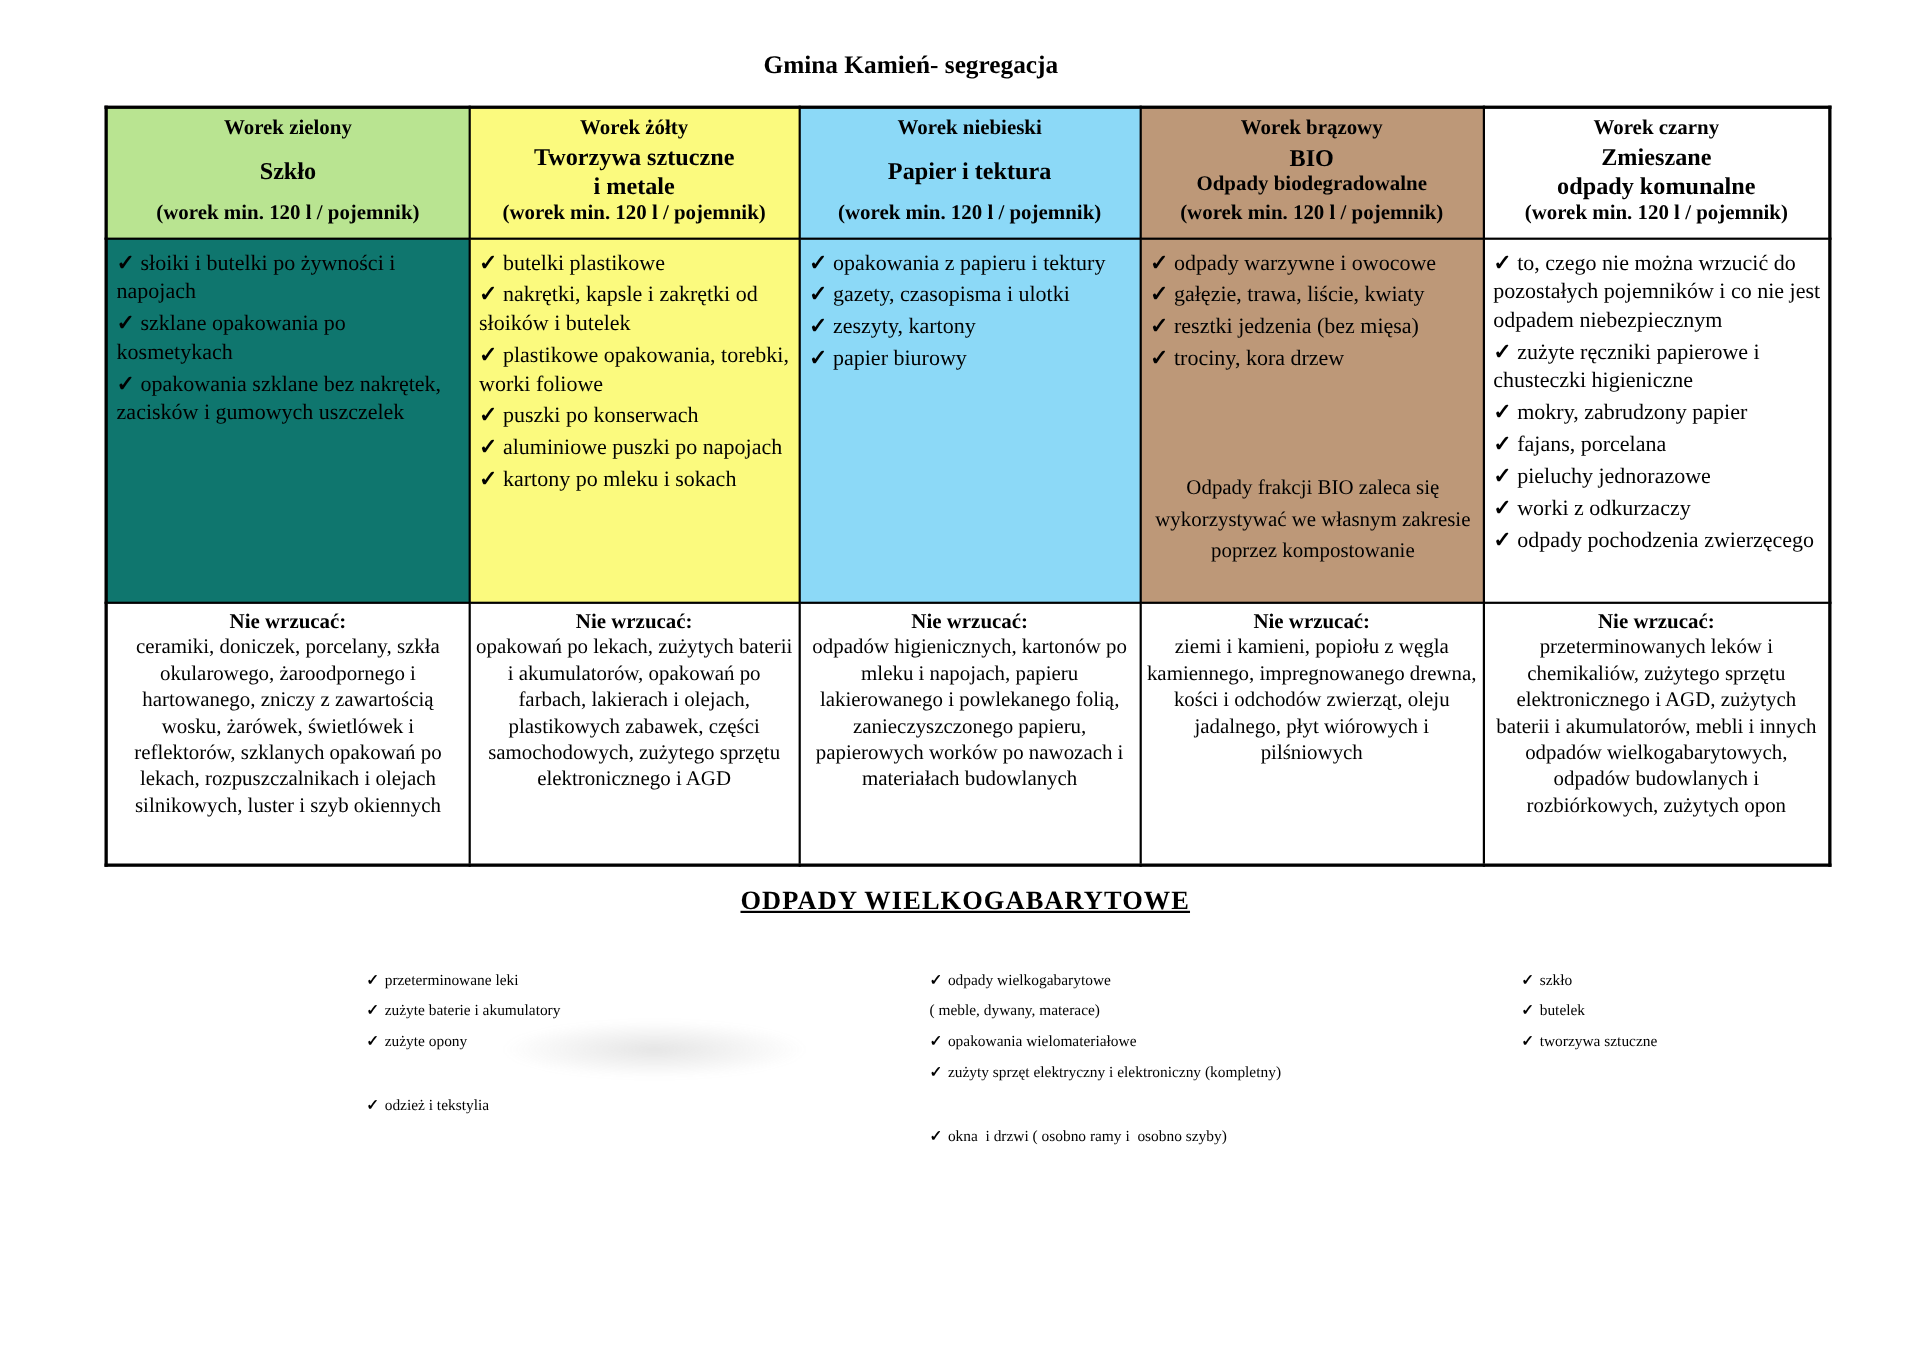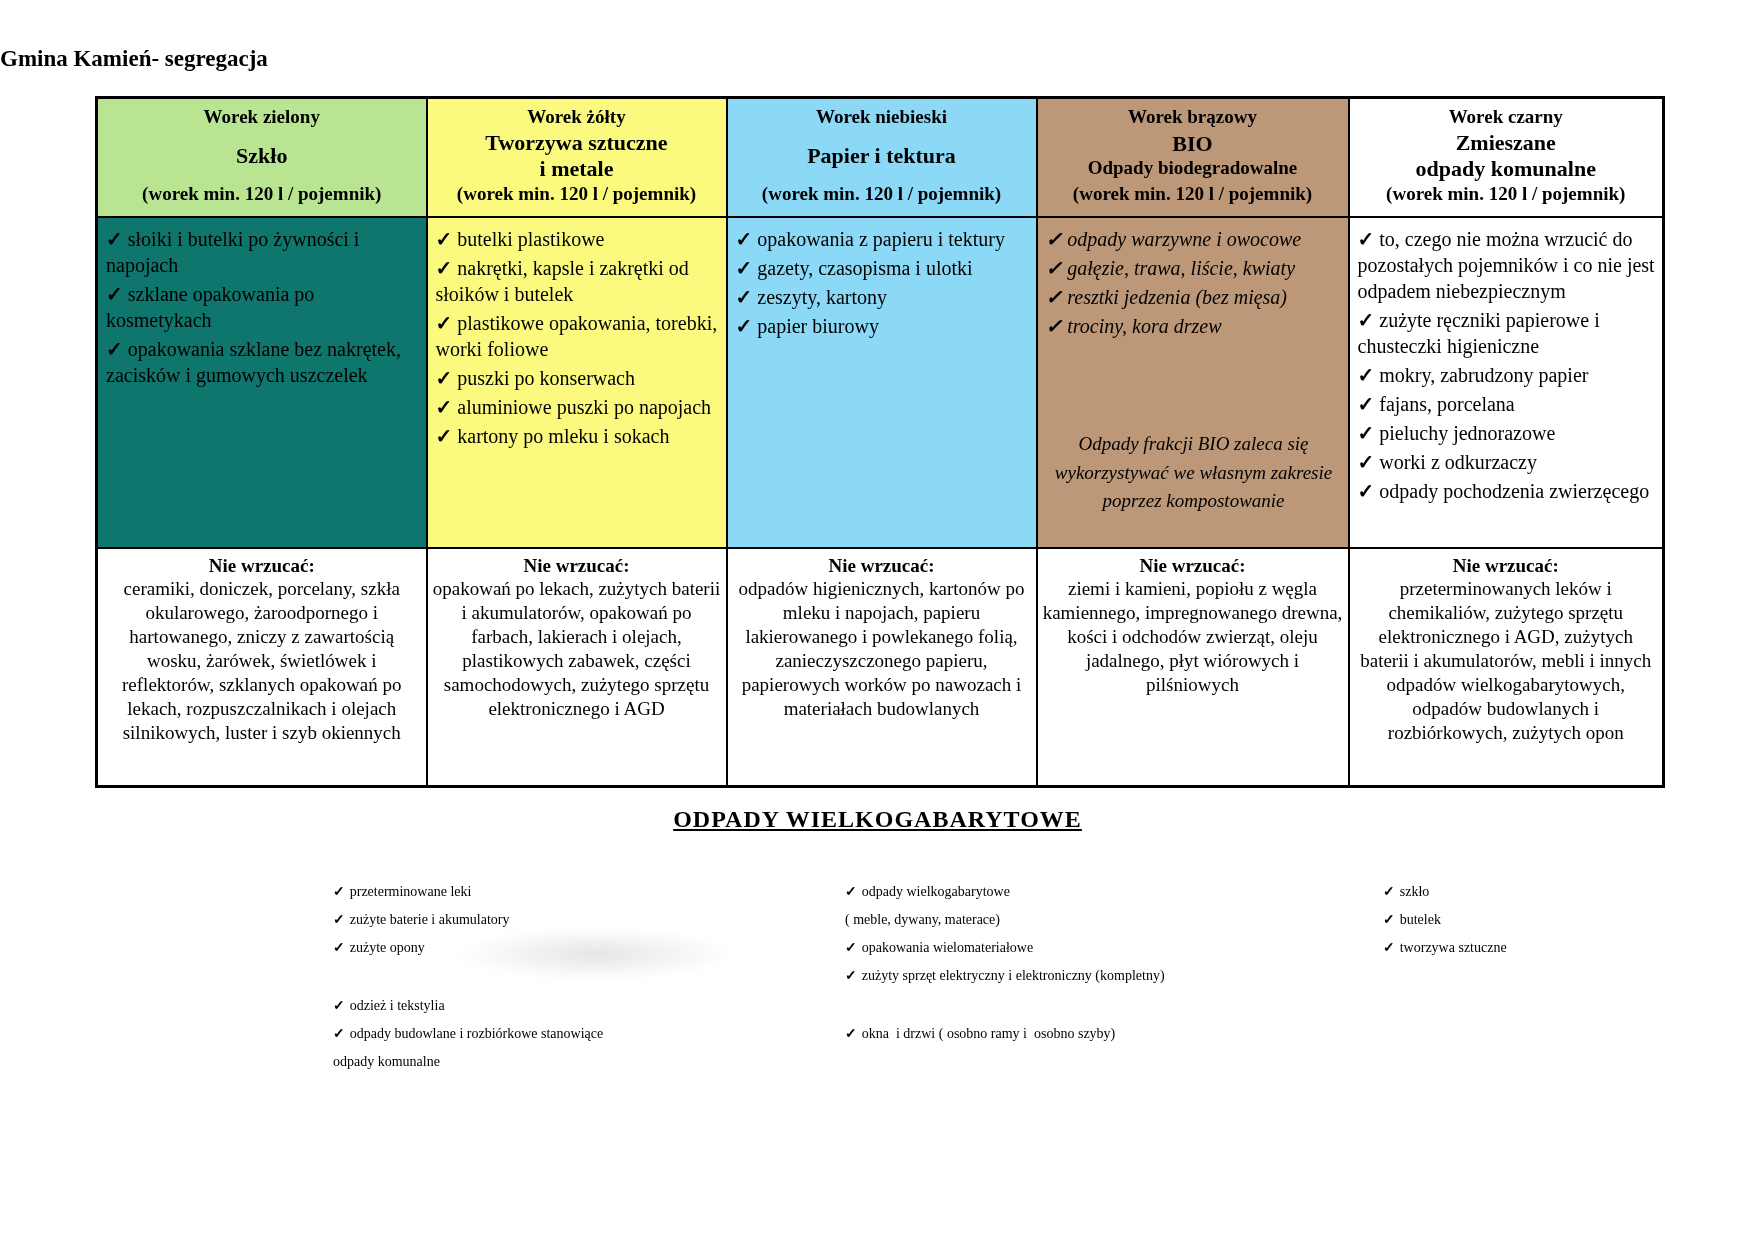--- a/index.html
+++ b/index.html
@@ -2,21 +2,21 @@
 <html lang="pl"><head>
 <meta charset="utf-8">
 <style>
   html,body{margin:0;padding:0;}
   body{
     width:1755px;height:1241px;position:relative;background:#ffffff;color:#000;
     font-family:"Liberation Serif", serif;
     -webkit-font-smoothing:antialiased;
   }
   .page-title{
-    position:absolute;top:46px;left:0;width:1656px;text-align:left;
+    position:absolute;top:46px;left:0;width:1656px;text-align:center;
     font-size:23px;font-weight:bold;
   }
   table.seg{
     position:absolute;left:95px;top:96px;width:1567px;
     border-collapse:collapse;table-layout:fixed;border:3px solid #000;padding-left:22px;
   }
   table.seg th,table.seg td{border:2px solid #000;padding:0;vertical-align:top;}
   tr.hrow{height:119px;}
   tr.crow{height:331px;}
   tr.frow{height:239px;}
@@ -139,21 +139,21 @@
       </div>
     </td>
     <td style="background-color: rgb(140, 217, 247);">
       <div class="content-wrap">
         <div class="item"><span class="chk">✓</span><span class="t">opakowania z papieru i tektury</span></div>
         <div class="item"><span class="chk">✓</span><span class="t">gazety, czasopisma i ulotki</span></div>
         <div class="item"><span class="chk">✓</span><span class="t">zeszyty, kartony</span></div>
         <div class="item"><span class="chk">✓</span><span class="t">papier biurowy</span></div>
       </div>
     </td>
-    <td style="background-color: rgb(189, 152, 120); font-style: italic;">
+    <td style="background-color: rgb(189, 152, 120);">
       <div class="content-wrap">
         <div class="item"><span class="chk">✓</span><span class="t">odpady warzywne i owocowe</span></div>
         <div class="item"><span class="chk">✓</span><span class="t">gałęzie, trawa, liście, kwiaty</span></div>
         <div class="item"><span class="chk">✓</span><span class="t">resztki jedzenia (bez mięsa)</span></div>
         <div class="item"><span class="chk">✓</span><span class="t">trociny, kora drzew</span></div>
         <div class="bio-note">Odpady frakcji BIO zaleca się wykorzystywać we własnym zakresie poprzez kompostowanie</div>
       </div>
     </td>
     <td style="background-color: rgb(255, 255, 255);">
       <div class="content-wrap">
@@ -203,21 +203,20 @@
 </tbody>
   </table>
 
 <div class="bulky-heading">ODPADY WIELKOGABARYTOWE</div>
 
 <div class="blist" id="blist-left">
   <div class="bitem"><span class="chk">✓</span><span class="t">przeterminowane leki</span></div>
   <div class="bitem"><span class="chk">✓</span><span class="t">zużyte baterie i akumulatory</span></div>
   <div class="bitem"><span class="chk">✓</span><span class="t">zużyte opony</span></div>
   <div class="bitem gap-above"><span class="chk">✓</span><span class="t">odzież i tekstylia</span></div>
-  <div class="bitem"><span class="chk">✓</span><span class="t">odpady budowlane i rozbiórkowe stanowiące odpady komunalne</span></div>
 </div>
 
 <div class="blist" id="blist-middle">
   <div class="bitem"><span class="chk">✓</span><span class="t">odpady wielkogabarytowe</span></div>
   <div class="bitem"><span class="t">( meble, dywany, materace)</span></div>
   <div class="bitem"><span class="chk">✓</span><span class="t">opakowania wielomateriałowe</span></div>
   <div class="bitem"><span class="chk">✓</span><span class="t">zużyty sprzęt elektryczny i elektroniczny (kompletny)</span></div>
   <div class="bitem gap-above"><span class="chk">✓</span><span class="t">okna  i drzwi ( osobno ramy i  osobno szyby)</span></div>
 </div>
 

